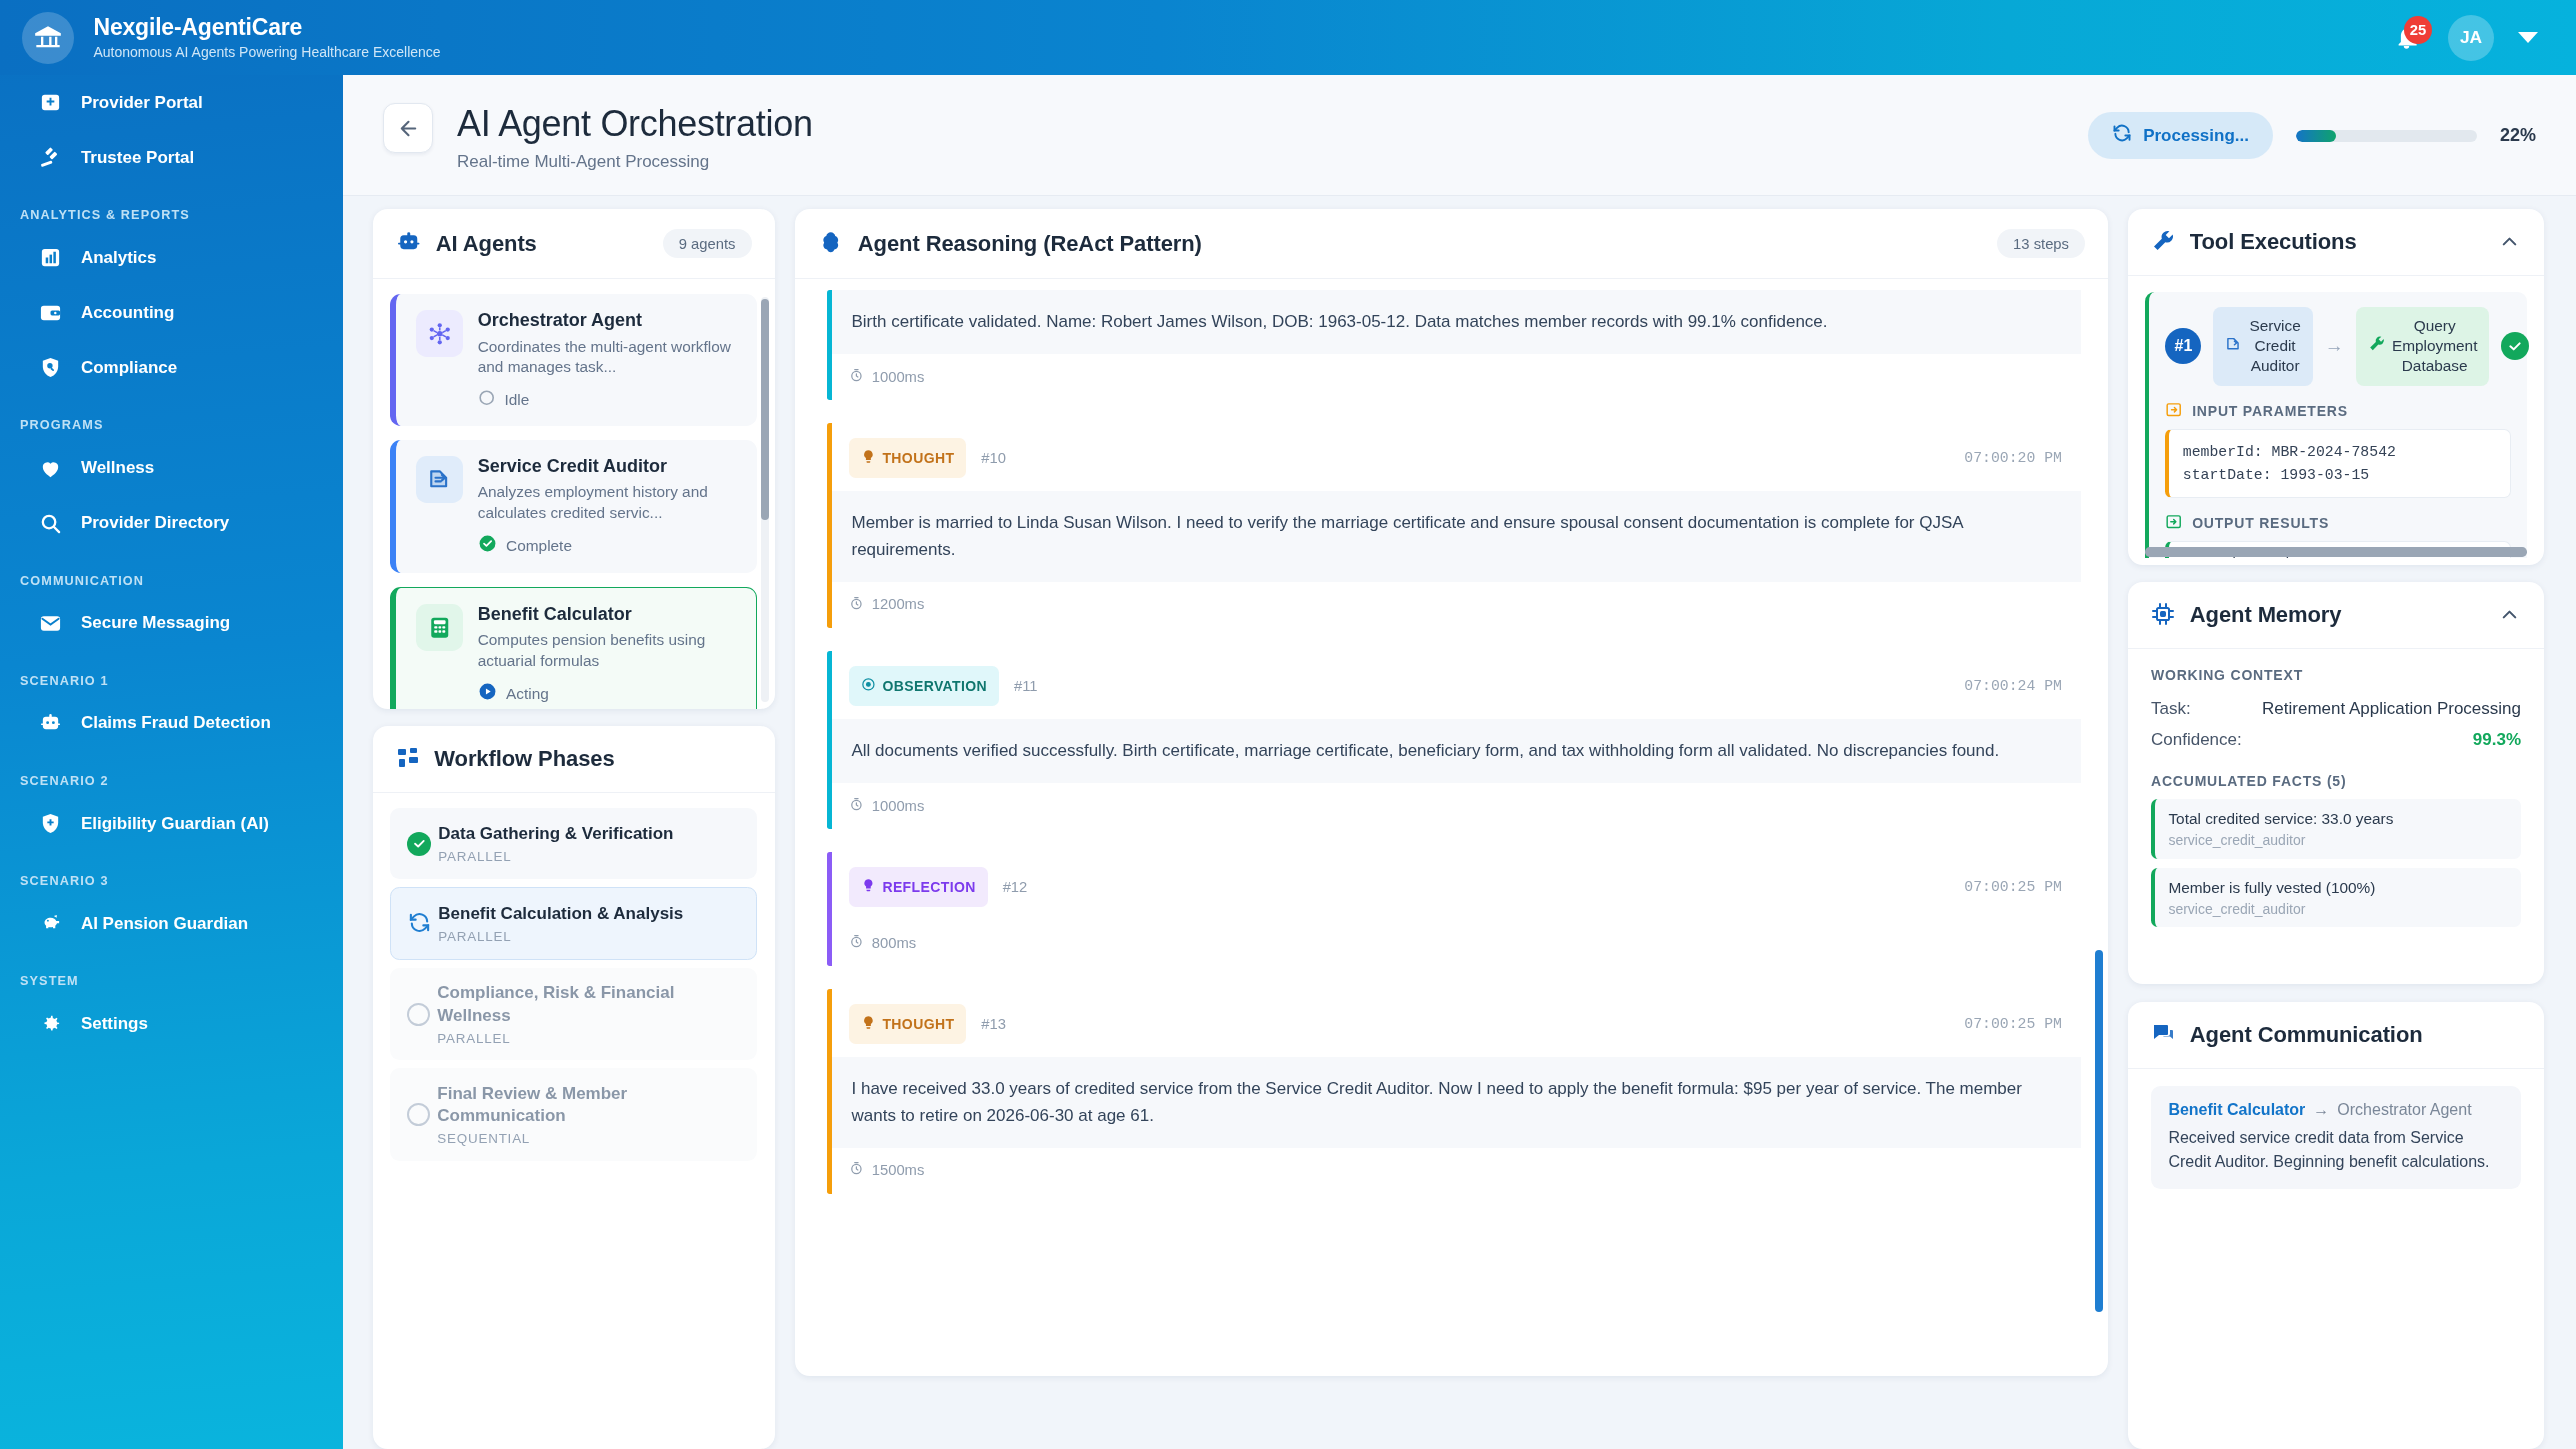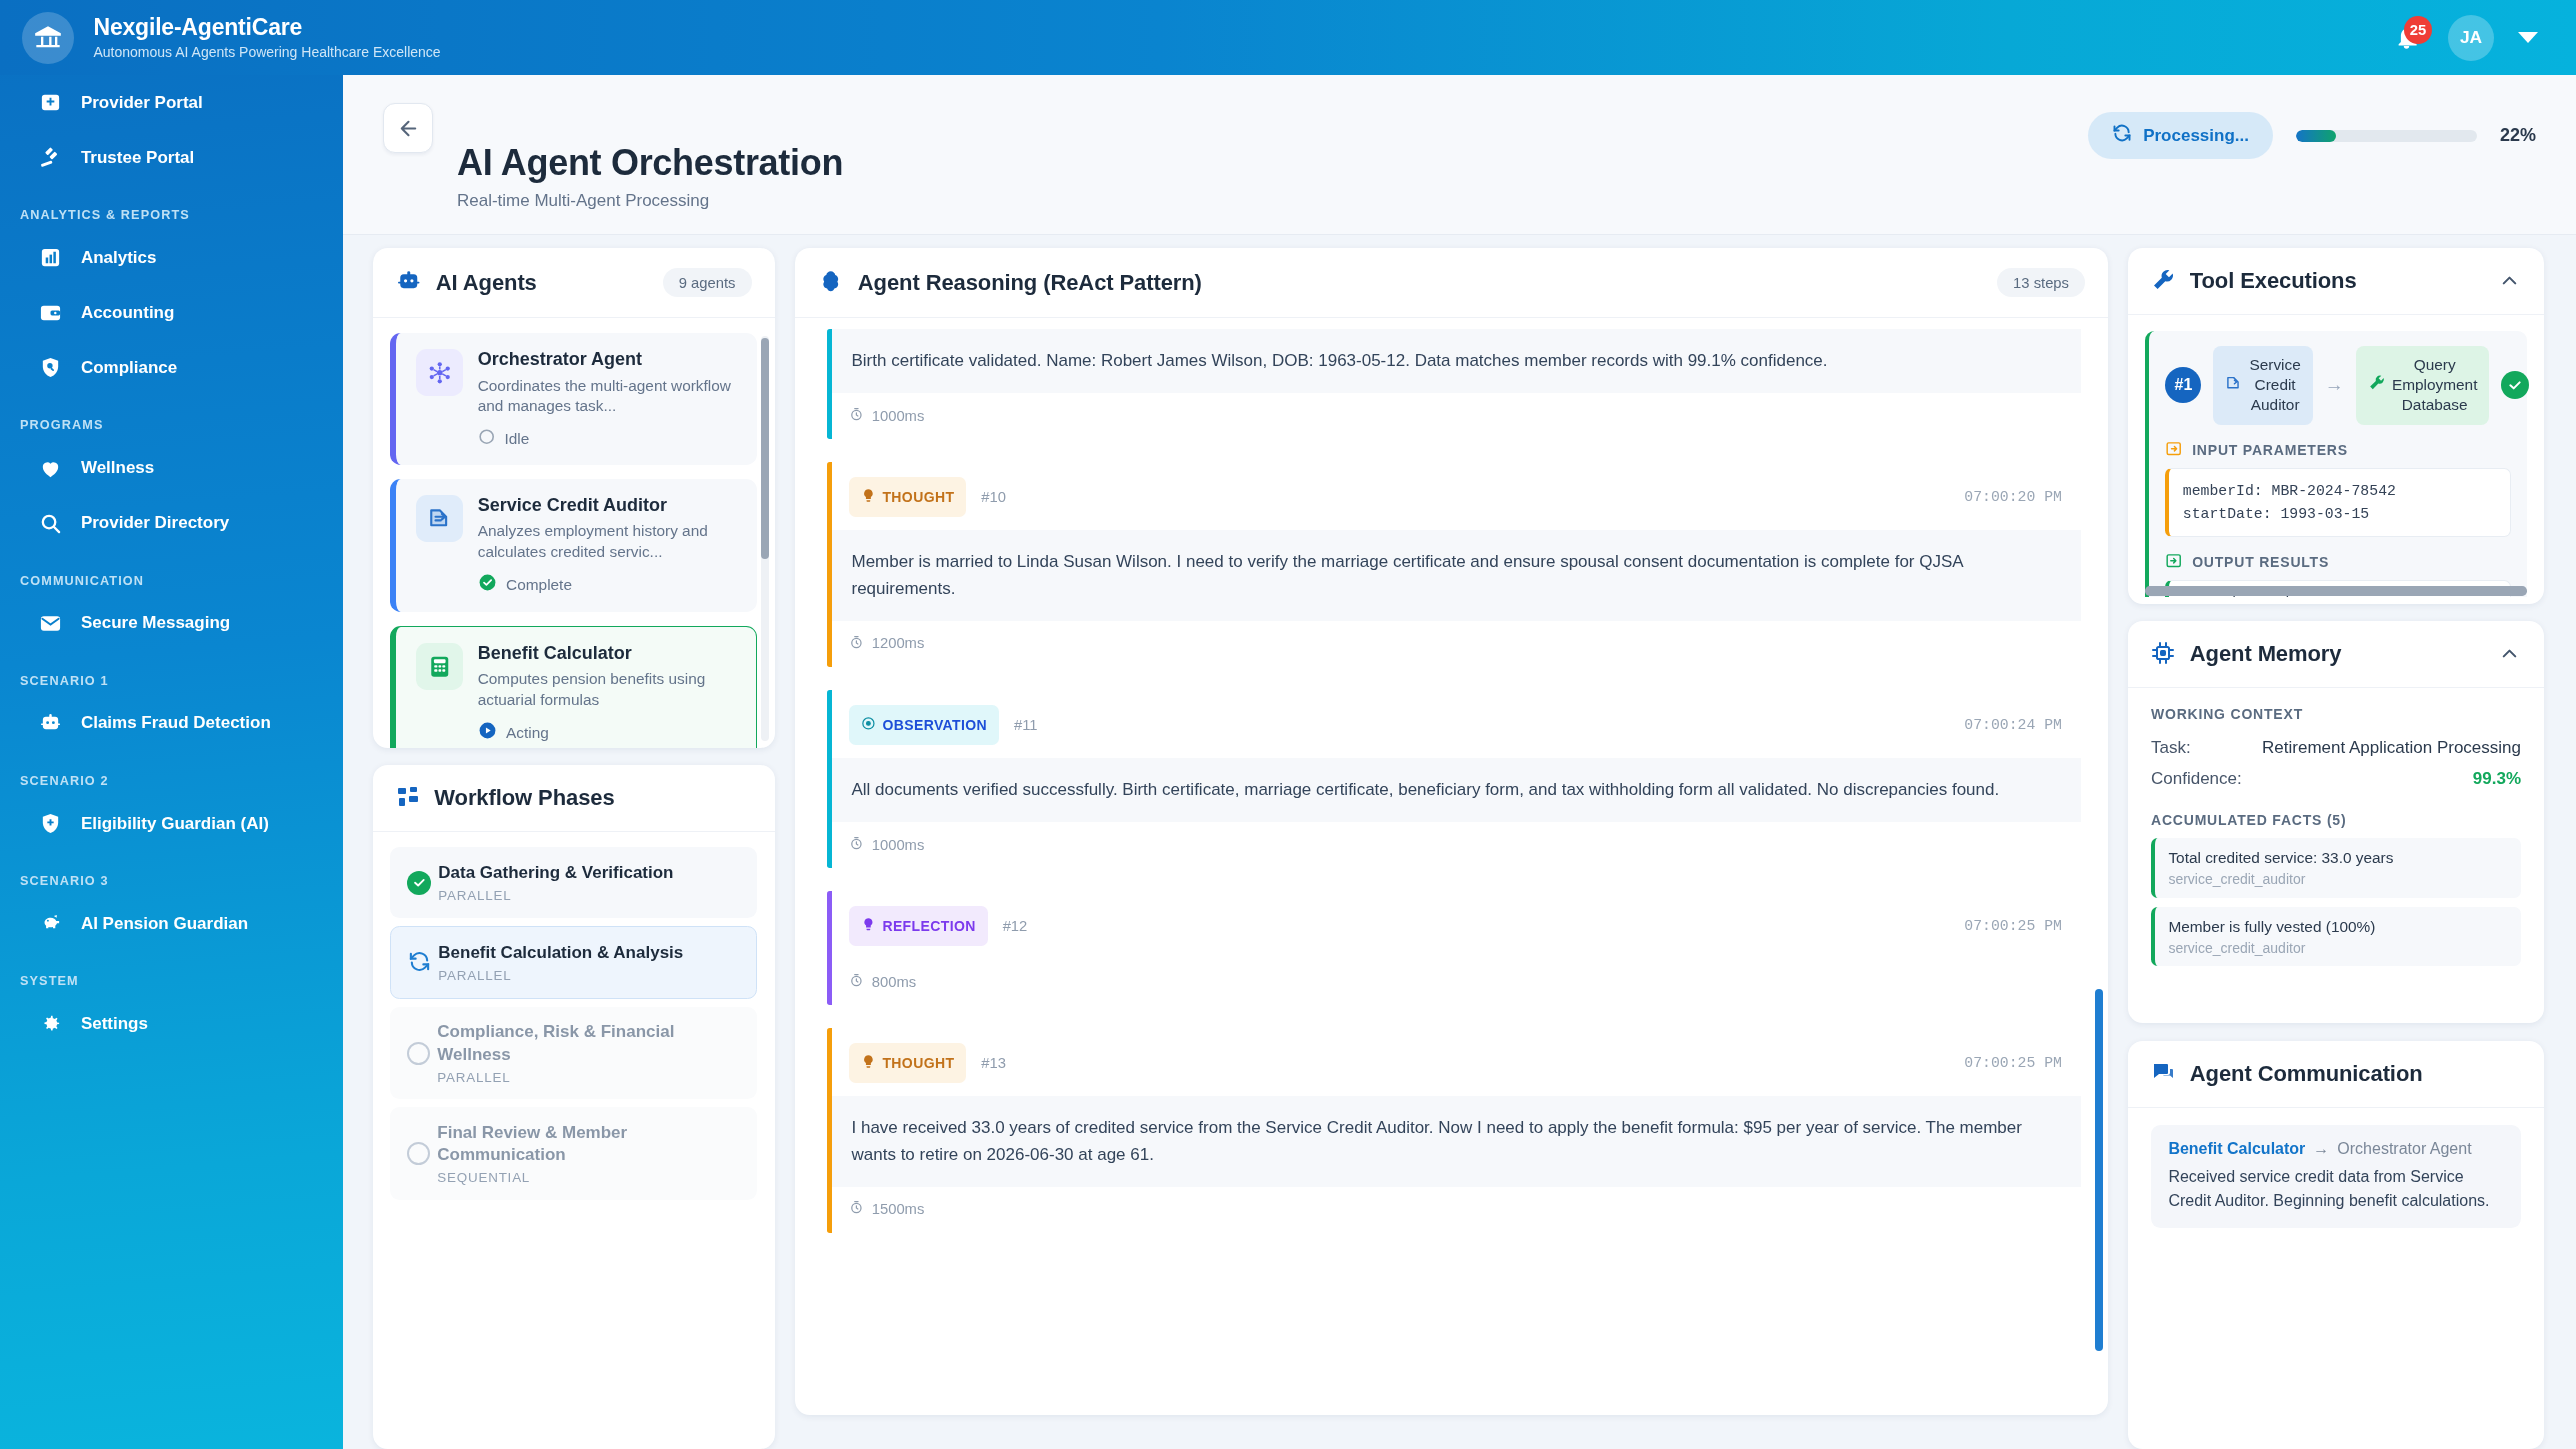--- a/index.html
+++ b/index.html
@@ -69,21 +69,21 @@
   .page-head {
     background: #f7f9fc; padding: 28px 40px 23px 40px;
     display: flex; align-items: flex-start; border-bottom: 0.7px solid #e6ebf2;
   }
   .back-btn {
     width: 50px; height: 50px; border-radius: 12px; background: #ffffff;
     border: 0.7px solid #e2e8f0; box-shadow: 0 1.3px 3.4px rgba(15,40,80,0.06);
     display:flex;align-items:center;justify-content:center; flex:0 0 auto;
   }
   .page-titles { margin-left: 24px; }
-  .page-title { font-size: 36px; font-weight: bold; color: #1d2b3c; letter-spacing: -0.3px; margin-top: 39px; }
+  .page-title { font-size: 36px; font-weight: normal; color: #1d2b3c; letter-spacing: -0.3px; }
   .page-sub { font-size: 17px; color: #64748b; margin-top: 6.7px; }
   .head-right { margin-left:auto; display:flex; align-items:center; gap: 23px; padding-top: 9.4px;}
   .pill-processing {
     display:flex; align-items:center; gap: 10.7px;
     background: #d6e9f8; color: #1071c6; font-size: 17px; font-weight: bold;
     border-radius: 24px; padding: 10.7px 24px;
   }
   .progress-track { width: 181px; height: 12px; border-radius: 6px; background: #e2e8ee; overflow: hidden; }
   .progress-fill { height: 100%; border-radius: 6px; background: linear-gradient(90deg,#1474c7 0%, #0fa36c 100%); }
   .progress-pct { font-size: 18px; font-weight: bold; color: #2b3a4d; }
@@ -142,21 +142,21 @@
   
   .reason-body { position:relative; flex:1; overflow:hidden; padding: 0 0 0 0; }
   .reason-inner { padding: 10.7px 27px 13.4px 32px; }
   .step { position:relative; margin-bottom: 23px; border-left: 5.4px solid #f59e0b; border-radius: 2.7px; padding-left: 0; }
   .step.obs { border-left-color:#06b6d4; }
   .step.refl { border-left-color:#8b5cf6; }
   .step.thought { border-left-color:#f59e0b; }
   .step-head { display:flex; align-items:center; gap: 14.8px; padding: 14.8px 19px 13.4px 17.4px; }
   .tag { font-size: 14px; font-weight:bold; letter-spacing:0.4px; border-radius: 6.7px; padding: 11px 12px; display:flex; align-items:center; gap:6.7px;}
   .tag.thought { background:#fdf3e3; color:#c2721a; }
-  .tag.obs { background:#e0f7fa; color:#1d4ed8;justify-content:center; }
+  .tag.obs { background:#e0f7fa; color:#0f766e;justify-content:center; }
   .tag.refl { background:#f2eafd; color:#7c3aed; }
   .step-num { font-size: 14.8px; color:#8f9cad; }
   .step-time { margin-left:auto; font-size: 14.8px; color:#9aa6b5; font-family:"Liberation Mono", monospace; }
   .step-body { background:#f6f8fb; padding: 19px 20px; font-size: 17px; color:#33445a; line-height:1.55; }
   .step-foot { display:flex; align-items:center; gap:8px; padding: 13.4px 19px 14.8px 17.4px; font-size: 14.8px; color:#8f9cad; }
   .reason-scrollthumb { position:absolute; right:5.4px; top: 671px; width:8px; height: 362px; background:#1f7ed1; border-radius:4px;}
 
   
   .tool-body { padding: 16px 17.4px 0 17.4px; position:relative; height: 282px; overflow:hidden; }
   .tool-card { border-left: 4.7px solid #12a85c; background:#f6f8fb; border-radius: 9.4px; padding: 14.8px 16px; }

